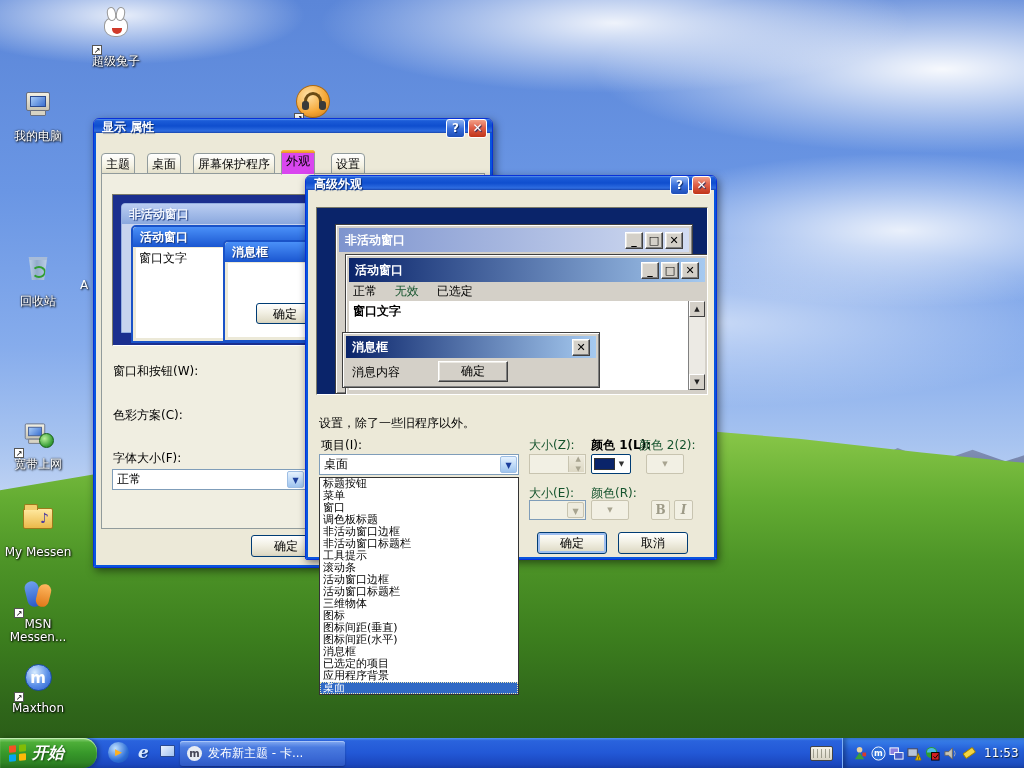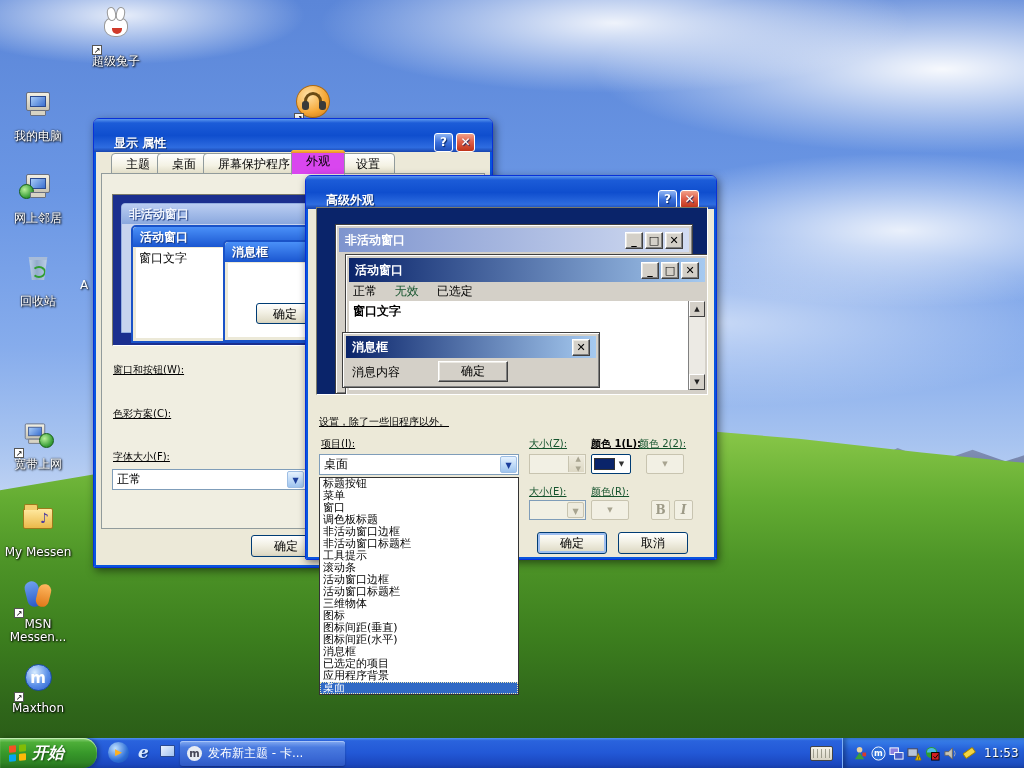--- a/index.html
+++ b/index.html
@@ -55,43 +55,43 @@
   .g-bb{position:relative;width:32px;height:28px;margin:4px auto 0;}
   .g-bb .g-pc{position:absolute;left:1px;top:2px;margin:0;transform:scale(.85);}
   .g-hp{position:relative;width:34px;height:33px;border-radius:50%;background:radial-gradient(circle at 35% 30%,#FFE2A8,#F5A634 60%,#D8821A);border:1px solid #B06A10;}
   .g-hp::before{content:"";position:absolute;left:7px;right:7px;top:6px;height:13px;border:3px solid #6A4A14;border-bottom:none;border-radius:12px 12px 0 0;}
   .g-hp::after{content:"";position:absolute;left:5px;top:15px;width:7px;height:9px;background:#3A3A3A;border-radius:3px;box-shadow:17px 0 0 #3A3A3A;}
   .strayA{position:absolute;left:80px;top:278px;color:#fff;font-size:12px;text-shadow:1px 1px 2px #000;}
 
   
   .xpdlg{position:absolute;background:#ECE9D8;border:1px solid #0831D9;border-radius:6px 6px 2px 2px;
     box-shadow:2px 3px 8px rgba(0,0,0,.5), inset 0 0 0 2px #0855DD;}
-  .xptb{position:absolute;left:0;right:0;top:0;height:33px;border-radius:5px 5px 0 0;display:flex;align-items:flex-end;padding:0 17px;
+  .xptb{position:absolute;left:0;right:0;top:0;height:14px;border-radius:5px 5px 0 0;display:flex;align-items:flex-start;padding:0 5px;
     background:linear-gradient(180deg,#5A96EE 0%,#1C5CD8 12%,#0F4ECE 50%,#2E6CE0 86%,#1845AE 100%);
     color:#fff;font-weight:bold;font-size:12px;text-shadow:1px 1px 1px #0A2A6A;}
   .xptb .ttl{flex:1;padding-left:3px;}
   .tbbtn{width:19px;height:19px;margin-left:3px;border-radius:3px;border:1px solid #fff;color:#fff;
     font:bold 12px/17px "DejaVu Sans",sans-serif;text-align:center;}
   .tbbtn.help{background:linear-gradient(180deg,#8FB4F2 0%,#3A70DC 50%,#1E4EB8 100%);}
   .tbbtn.close{background:linear-gradient(180deg,#F2A088 0%,#E0604A 45%,#C03418 100%);}
-  .flabel{position:absolute;font-size:10px;white-space:nowrap;text-decoration:underline;}
+  .flabel{position:absolute;font-size:12px;white-space:nowrap;}
   .dis{color:#14532d;}
   .xpbtn{position:absolute;height:22px;background:linear-gradient(180deg,#FFFFFF,#F2F0E4 45%,#E0DCC8 90%,#D4D0BC);
     border:1px solid #003C74;border-radius:3px;font-size:12px;text-align:center;line-height:20px;}
   .xpbtn.focus{box-shadow:inset 0 0 0 2px #9EBEF0;}
   .xpcombo{position:absolute;height:21px;background:#fff;border:1px solid #7F9DB9;font-size:12px;line-height:19px;padding-left:4px;white-space:nowrap;overflow:hidden;}
   .xpcombo .arrow{position:absolute;right:1px;top:1px;bottom:1px;width:17px;border:1px solid #9EBEE4;border-radius:2px;
     background:linear-gradient(180deg,#E6F2FE,#C2DCF8 50%,#9FC4EE);color:#1C3E9C;text-align:center;font-size:8px;line-height:17px;}
   .xpcombo .arrow::after{content:"\25BC";}
   .xpcombo.off{background:#F2F0E4;color:#9D9A87;}
   .xpcombo.off .arrow{background:#EEEBDD;border-color:#C8C4B0;color:#A8A490;}
 
   
-  .tab{position:absolute;top:34px;height:21px;padding:0 14px;line-height:20px;font-size:12px;
-    background:linear-gradient(180deg,#FFFFFF,#F4F2E4 60%,#E2DEC8);border:1px solid #919B9C;border-radius:4px 4px 0 0;margin-left:10px;}
+  .tab{position:absolute;top:34px;height:21px;padding:0 4px;line-height:20px;font-size:12px;
+    background:linear-gradient(180deg,#FFFFFF,#F4F2E4 60%,#E2DEC8);border:1px solid #919B9C;border-radius:4px 4px 0 0;}
   .tab.active{top:31px;height:25px;z-index:3;background:#d946ef;border-bottom-color:#F4F2EA;}
   .tab.active::before{content:"";position:absolute;top:-1px;left:-1px;right:-1px;height:3px;border-radius:3px 3px 0 0;
     background:linear-gradient(180deg,#FFC73C,#E68B2C);}
   .tabpanel{position:absolute;left:7px;top:54px;width:384px;height:356px;background:#F0EEE1;border:1px solid #919B9C;z-index:2;}
 
   
   .prev1{position:absolute;left:10px;top:20px;width:364px;height:152px;background:#1B2F8F;
     border-top:1px solid #7A7A6A;border-left:1px solid #7A7A6A;border-right:1px solid #fff;border-bottom:1px solid #fff;overflow:hidden;}
   .mw1{position:absolute;border-radius:4px 4px 0 0;}
   .mw1 .t{height:20px;border-radius:4px 4px 0 0;color:#fff;font-weight:bold;font-size:12px;line-height:20px;padding:0 7px;text-shadow:1px 1px 1px #1A3A80;}
@@ -185,28 +185,20 @@
         <span class="sc"></span>
       </div>
     <div class="lbl">超级兔子</div>
   </div>
   <div class="dicon" style="left:4px;top:86px">
     <div class="ic">
         <div class="g-pc"></div>
       </div>
     <div class="lbl">我的电脑</div>
   </div>
-  <div class="dicon" style="left:4px;top:168px">
-    <div class="ic">
-        <div class="g-pc">
-          <span class="g-globe" style="left:-8px;bottom:-7px"></span>
-        </div>
-      </div>
-    <div class="lbl">网上邻居</div>
-  </div>
   <div class="dicon" style="left:4px;top:250px">
     <div class="ic">
         <div class="g-bin"></div>
       </div>
     <div class="lbl">回收站</div>
   </div>
   <div class="dicon" style="left:4px;top:416px">
     <div class="ic">
         <div class="g-bb">
           <div class="g-pc"></div>

